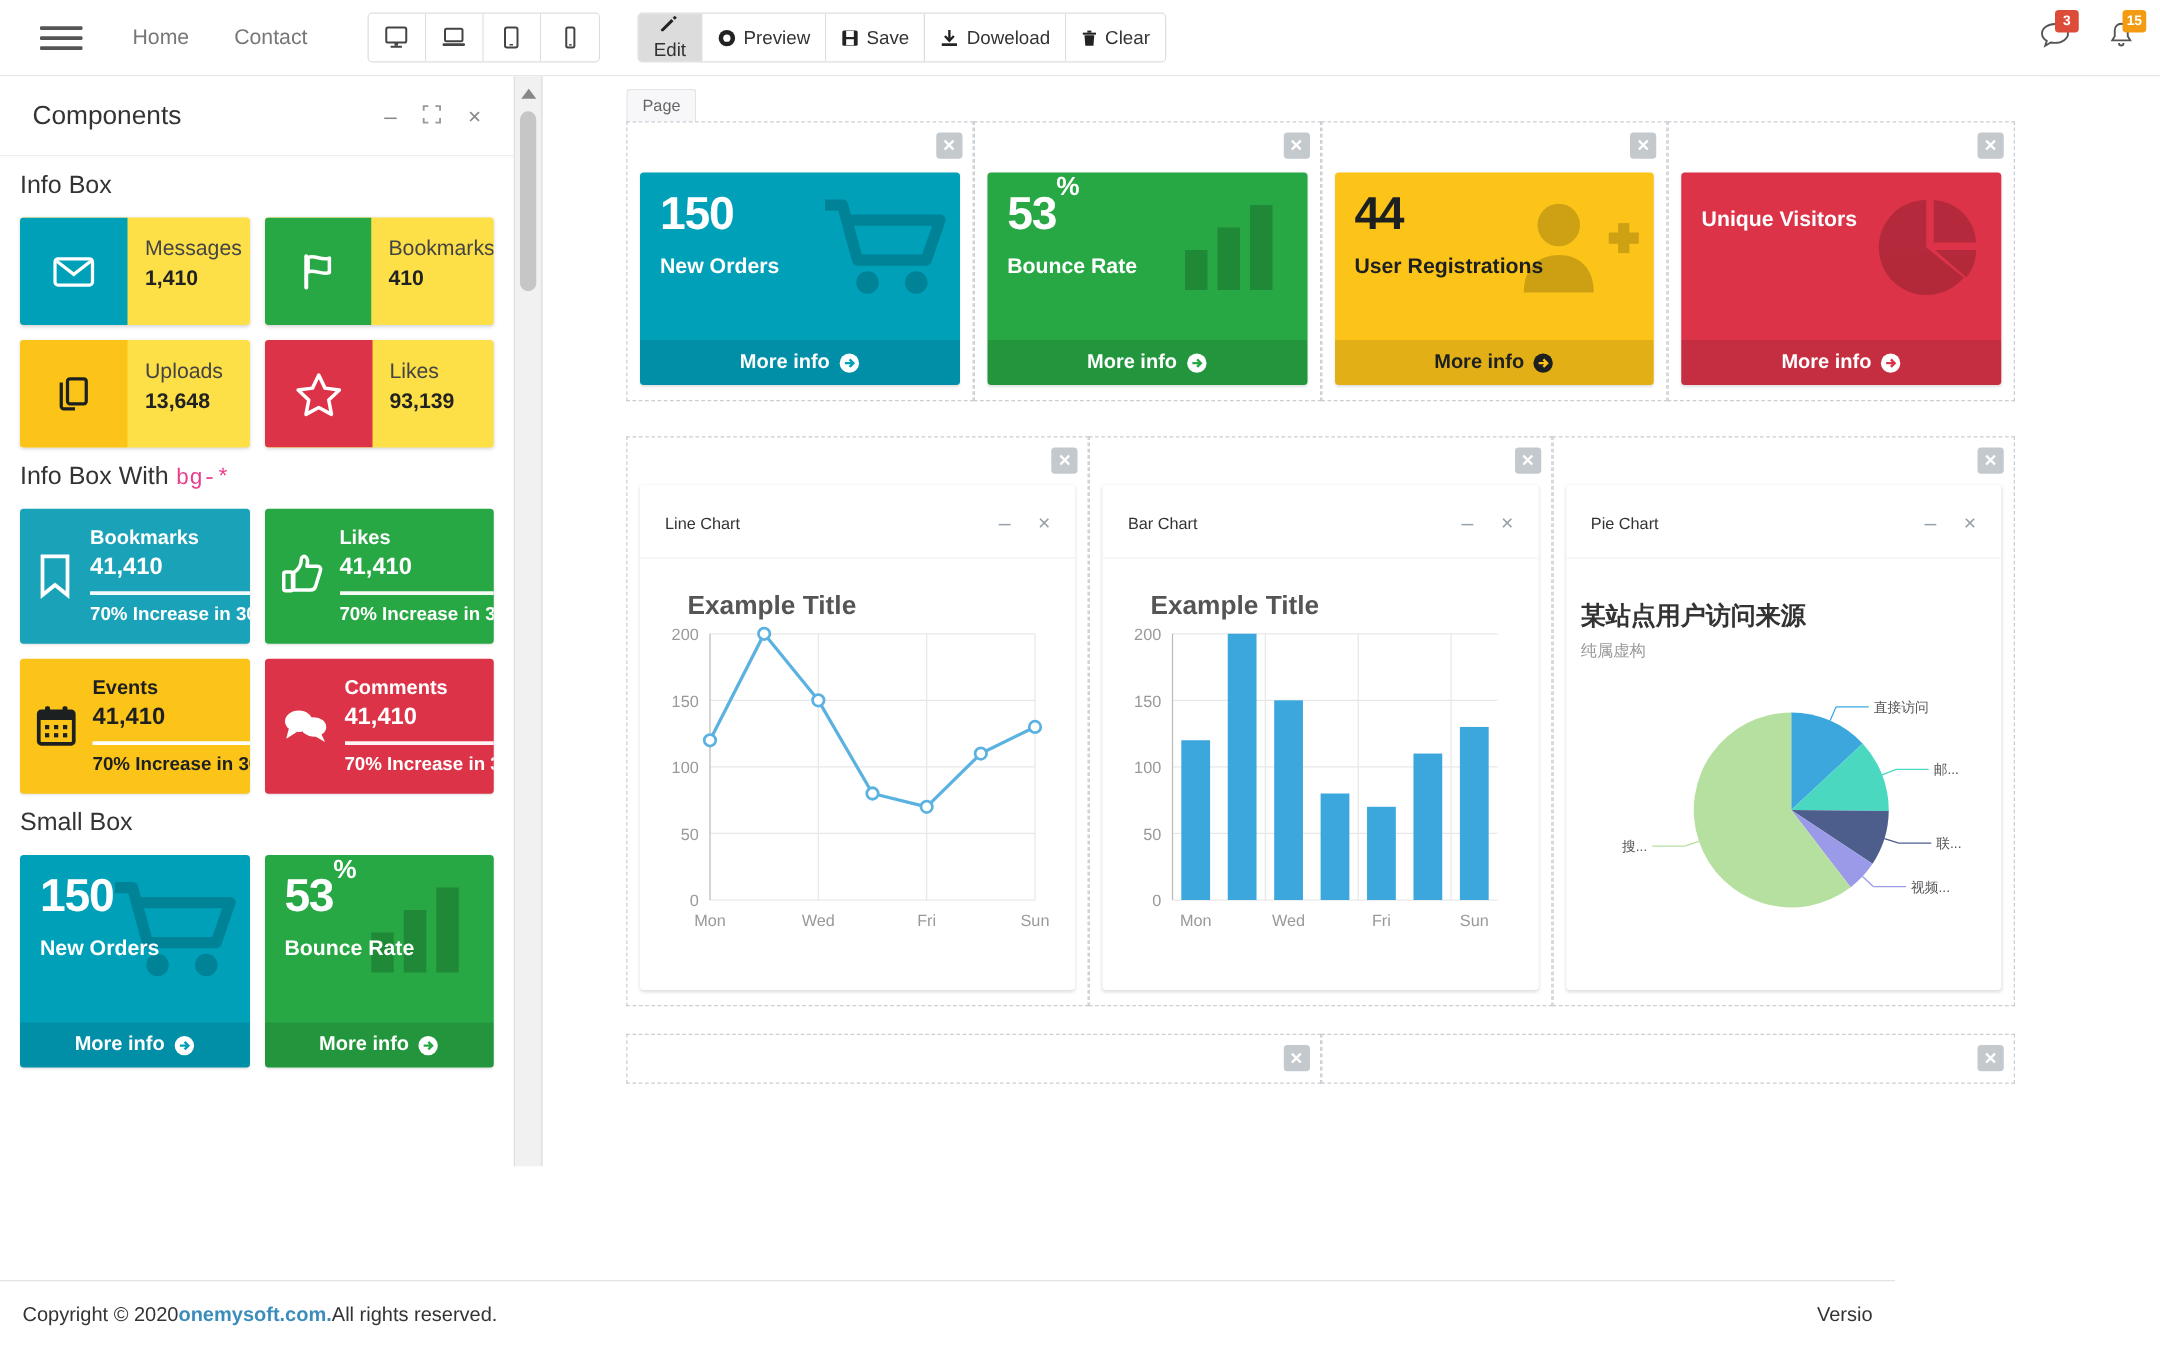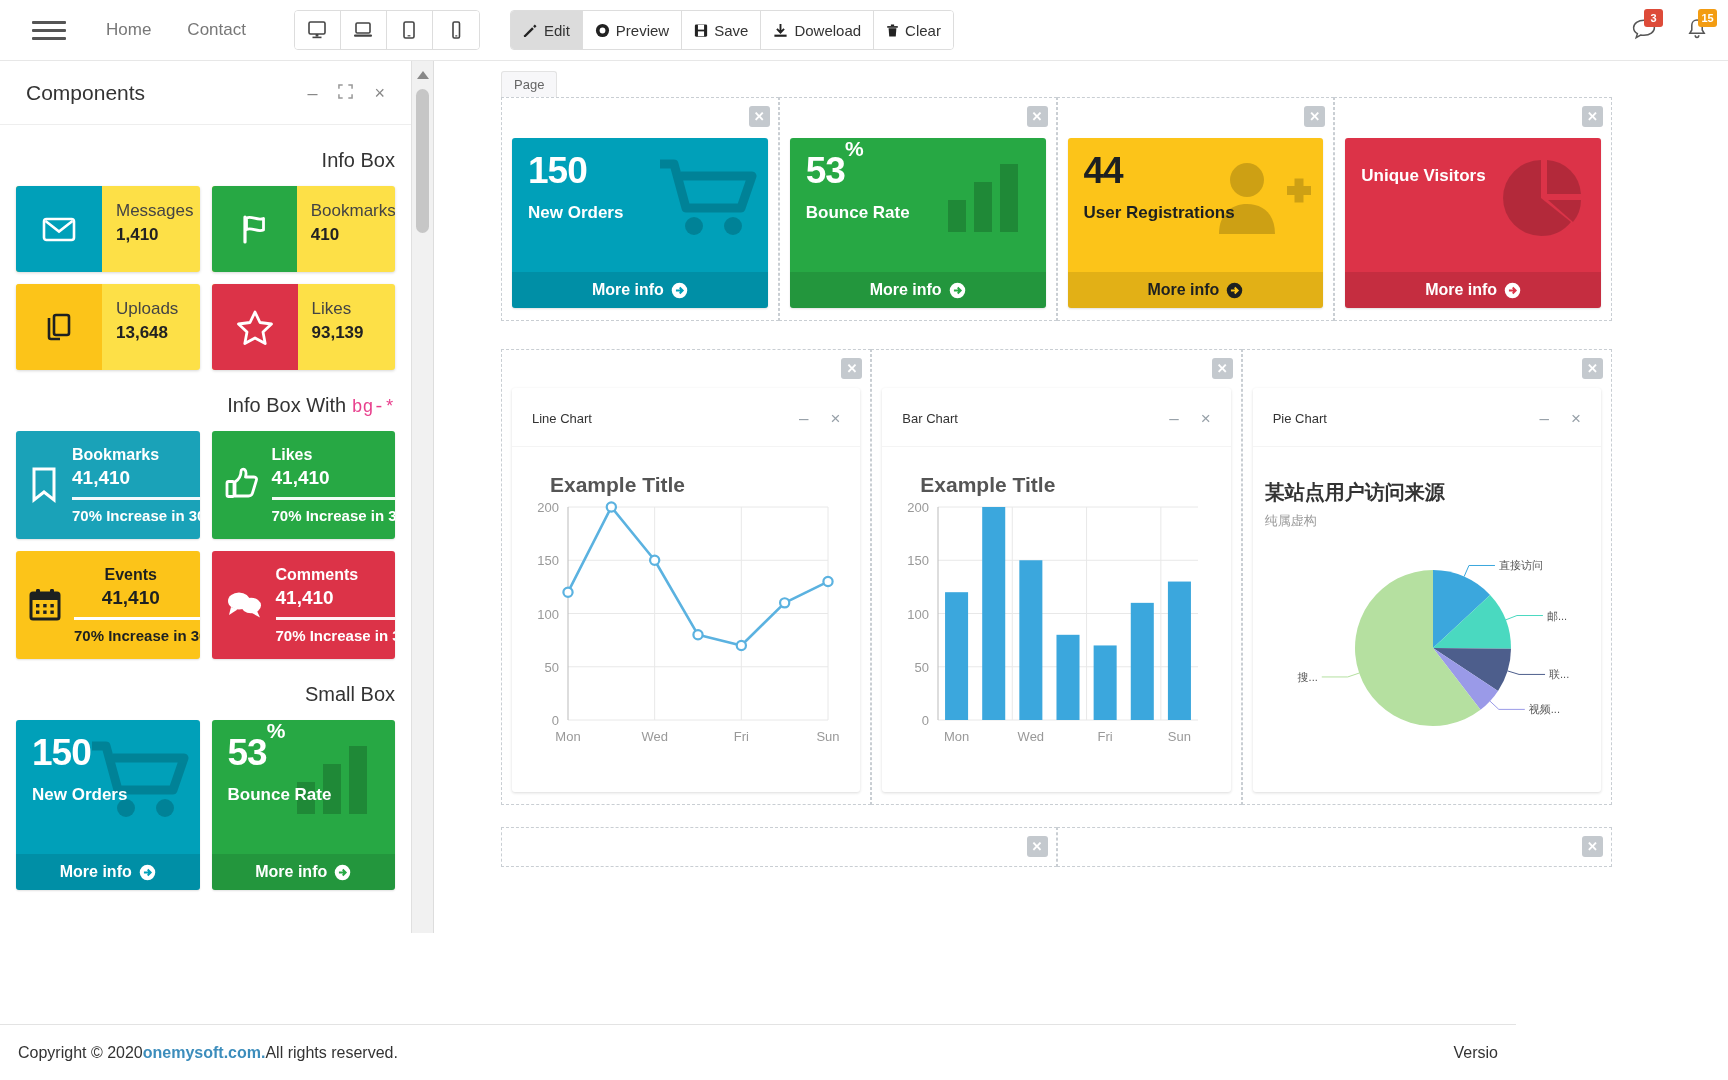--- a/index.html
+++ b/index.html
@@ -26,21 +26,21 @@
   .dev-group { display: flex; margin-left: 30px; border: 1px solid #ddd; border-radius: 4px; overflow: hidden; }
   .dev-btn { width: 46px; height: 38px; display: flex; align-items: center; justify-content: center;
     background: #fff; border-right: 1px solid #ddd; cursor: pointer; }
   .dev-btn:last-child { border-right: none; }
   .dev-btn svg { display:block; }
 
   .act-group { display: flex; margin-left: 30px; border: 1px solid #ddd; border-radius: 4px; overflow: hidden; }
   .act-btn { height: 38px; display: flex; align-items: center; gap: 6px; padding: 0 12px;
     background: #fff; border-right: 1px solid #ddd; cursor: pointer; font-size: 15px; color: #333; white-space: nowrap;}
   .act-btn:last-child { border-right: none; }
-  .act-btn.active { background: #dcdcdc; }
+  .act-btn.active { background: #dcdcdc; flex-direction: column; }
 
   .nav-right { margin-left: auto; display: flex; align-items: center; gap: 30px; padding-right: 2px; }
   .nav-icon-wrap { position: relative; cursor: pointer; }
   .badge { position: absolute; top: -9px; left: 12px; min-width: 19px; height: 18px; border-radius: 3px;
     color: #fff; font-size: 11px; font-weight: bold; display: flex; align-items: center;
     justify-content: center; padding: 0 3px; }
   .badge.red { background: #dd4b39; }
   .badge.yellow { background: #f39c12; }
 
   
@@ -48,21 +48,21 @@
     position: absolute; top: 61px; left: 0; width: 412px; height: 872px;
     background: #fff; border-right: 1px solid #e0e0e0; overflow: hidden;
   }
   .panel-head { height: 64px; display: flex; align-items: center; padding: 0 26px;
     border-bottom: 1px solid #eee; }
   .panel-title { font-size: 21px; color: #333; font-weight: normal; }
   .panel-tools { margin-left: auto; display: flex; align-items: center; gap: 21px; color: #888; }
   .panel-tools span { cursor: pointer; font-size: 18px; line-height: 1; }
 
   .panel-body { padding: 0 16px; }
-  .sec-title { font-size: 20px; color: #333; font-weight: normal; margin: 24px 0 14px 0; text-align: right; }
+  .sec-title { font-size: 20px; color: #333; font-weight: normal; margin: 12px 0 14px 0; }
   .sec-title .code { color: #e83e8c; font-family: "Liberation Mono", monospace; font-size: 18px; }
 
   .grid2 { display: flex; gap: 12px; margin-bottom: 12px; }
   .grid2 > * { flex: 1 1 0; min-width: 0; }
 
   
   .info-box { background: #fde047; border-radius: 3px; box-shadow: 0 1px 3px rgba(0,0,0,.16);
     display: flex; align-items: stretch; height: 86px; overflow: hidden; }
   .ib-icon { width: 86px; display: flex; align-items: center; justify-content: center; color: #fff; }
   .ib-body { padding: 14px 0 0 14px; overflow: hidden; }
@@ -71,21 +71,21 @@
 
   
   .info-bg { border-radius: 3px; color: #fff; height: 108px; padding: 10px 12px;
     display: flex; align-items: center; gap: 12px; overflow: hidden; box-shadow: 0 1px 2px rgba(0,0,0,.12); }
   .info-bg .bgicon { flex: 0 0 auto; display:flex; align-items:center; }
   .info-bg .bgbody { flex: 1 1 auto; min-width: 0; }
   .ibg-title { font-size: 16px; font-weight: bold; display: block; white-space: nowrap; }
   .ibg-num { font-size: 19px; font-weight: bold; display: block; margin-top: 3px; white-space: nowrap; }
   .ibg-rule { height: 3px; background: rgba(255,255,255,.95); margin: 8px 0 7px 0; width: 260px; }
   .ibg-desc { font-size: 15px; font-weight: bold; white-space: nowrap; display:block; }
-  .dark-text { color: #1d2021; text-align: center; }
+  .dark-text { color: #1d2021; }
   .dark-text .ibg-rule { background: #fff; }
 
   
   .small-box { border-radius: 3px; color: #fff; position: relative; overflow: hidden;
     height: 170px; box-shadow: 0 1px 2px rgba(0,0,0,.12); }
   .sb-inner { padding: 14px 16px 0 16px; position: relative; z-index: 2; }
   .sb-num { font-size: 37px; font-weight: bold; line-height: 1; letter-spacing: -1px; }
   .sb-num sup { font-size: 21px; top: -14px; position: relative; }
   .sb-label { font-size: 17px; font-weight: bold; margin-top: 14px; display: block; }
   .sb-icon { position: absolute; right: 6px; top: 18px; opacity: .18; z-index: 1; }

